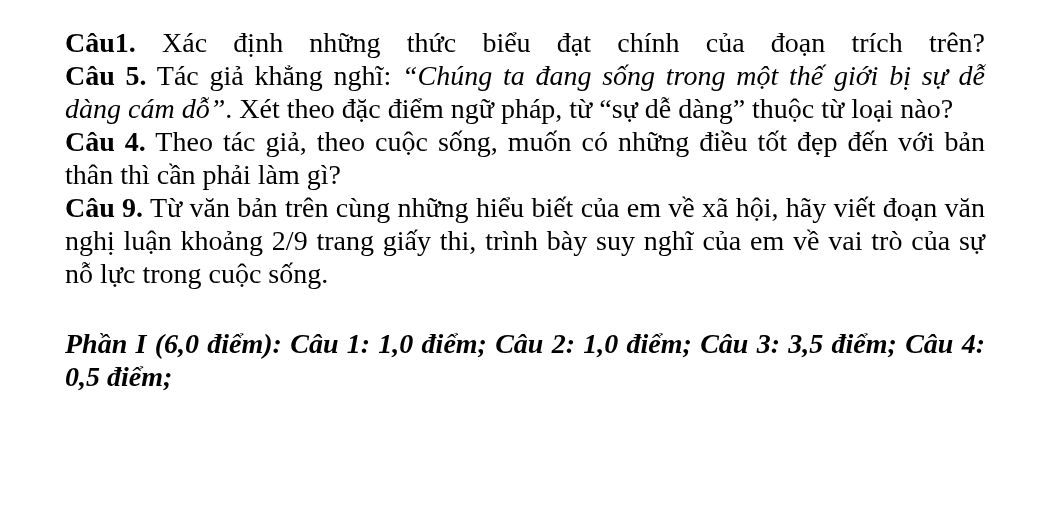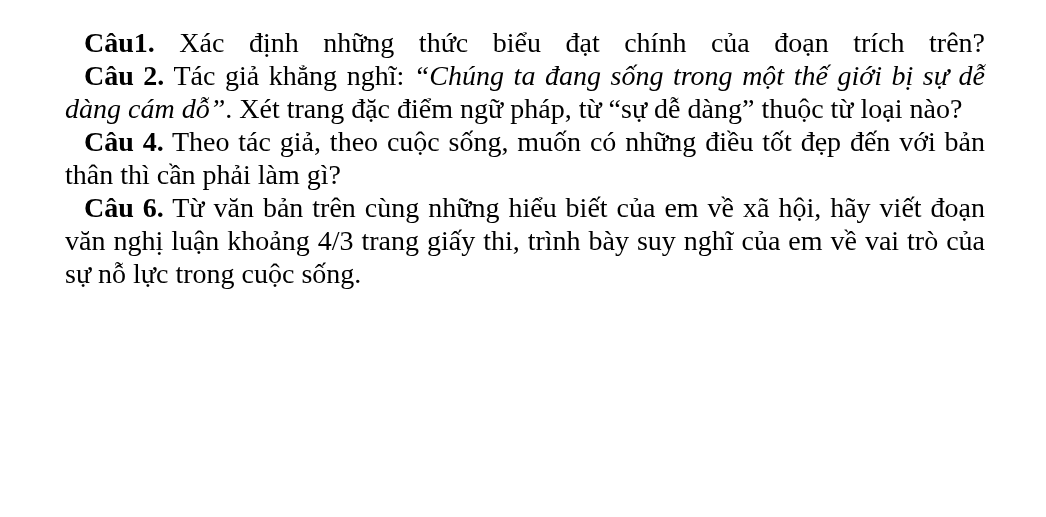--- a/index.html
+++ b/index.html
@@ -25,21 +25,20 @@
     font-size: 28px;
     line-height: 33px;
     text-align: justify;
     text-justify: inter-word;
   }
   .justify-last {
     text-align-last: justify;
   }
   .label {
     font-weight: bold;
-    margin-left: 19px;
   }
   .italic {
     font-style: italic;
   }
   .scoring {
     margin-top: 37px;
   }
   .scoring .para {
     font-weight: bold;
     font-style: italic;
@@ -47,27 +46,28 @@
 </style>
 </head>
 <body>
 
 <div class="page">
 
   <section>
 
     <p class="para justify-last"><span class="label">Câu1.</span><span> Xác định những thức biểu đạt chính của đoạn trích trên?</span></p>
 
-    <p class="para"><span class="label">Câu 2.</span><span> Tác giả khẳng nghĩ: </span><span class="italic">“Chúng ta đang sống trong một thế giới bị sự dễ dàng cám dỗ”</span><span>. Xét trang đặc điểm ngữ pháp, từ “sự dễ dàng” thuộc từ loại nào?</span></p>
+    <p class="para"><span class="label">Câu 5.</span><span> Tác giả khẳng nghĩ: </span><span class="italic">“Chúng ta đang sống trong một thế giới bị sự dễ dàng cám dỗ”</span><span>. Xét theo đặc điểm ngữ pháp, từ “sự dễ dàng” thuộc từ loại nào?</span></p>
 
     <p class="para"><span class="label">Câu 4.</span><span> Theo tác giả, theo cuộc sống, muốn có những điều tốt đẹp đến với bản thân thì cần phải làm gì?</span></p>
 
-    <p class="para"><span class="label">Câu 6.</span><span> Từ văn bản trên cùng những hiểu biết của em về xã hội, hãy viết đoạn văn nghị luận khoảng 4/3 trang giấy thi, trình bày suy nghĩ của em về vai trò của sự nỗ lực trong cuộc sống.</span></p>
+    <p class="para"><span class="label">Câu 9.</span><span> Từ văn bản trên cùng những hiểu biết của em về xã hội, hãy viết đoạn văn nghị luận khoảng 2/9 trang giấy thi, trình bày suy nghĩ của em về vai trò của sự nỗ lực trong cuộc sống.</span></p>
 
   </section>
 
   <section class="scoring">
 
+    <p class="para">Phần I (6,0 điểm): Câu 1: 1,0 điểm; Câu 2: 1,0 điểm; Câu 3: 3,5 điểm; Câu 4: 0,5 điểm;</p>
 
 
   </section>
 
 </div>
 
 </body></html>

